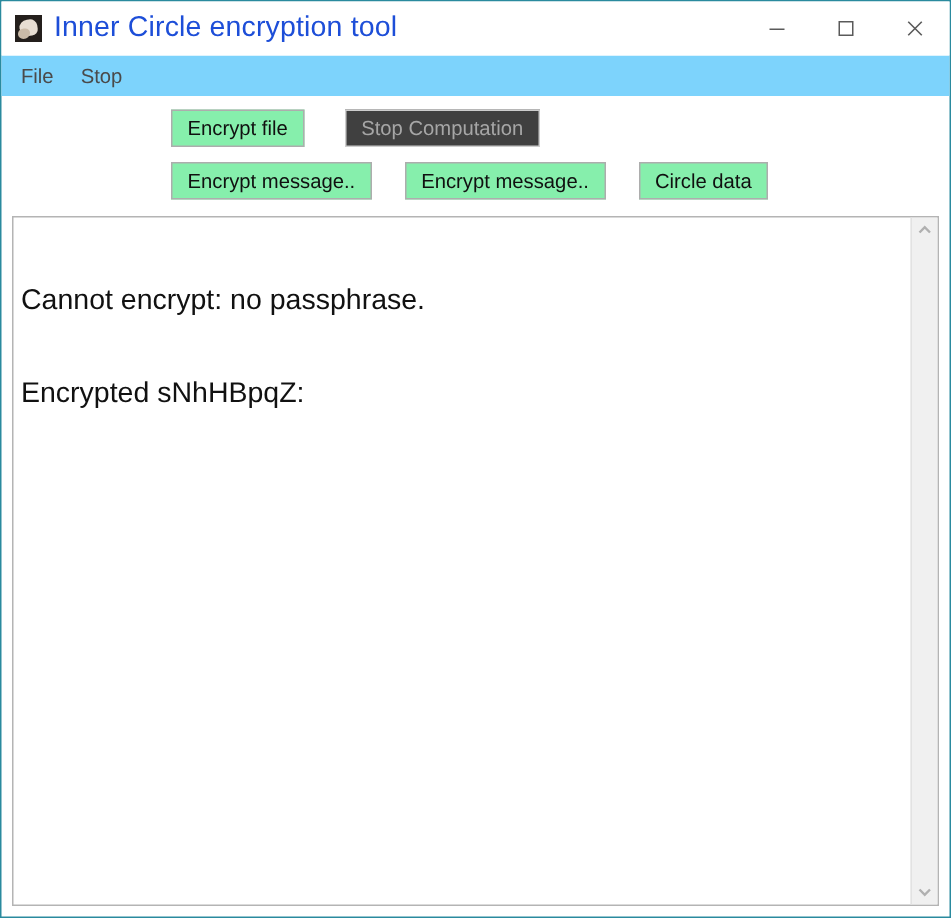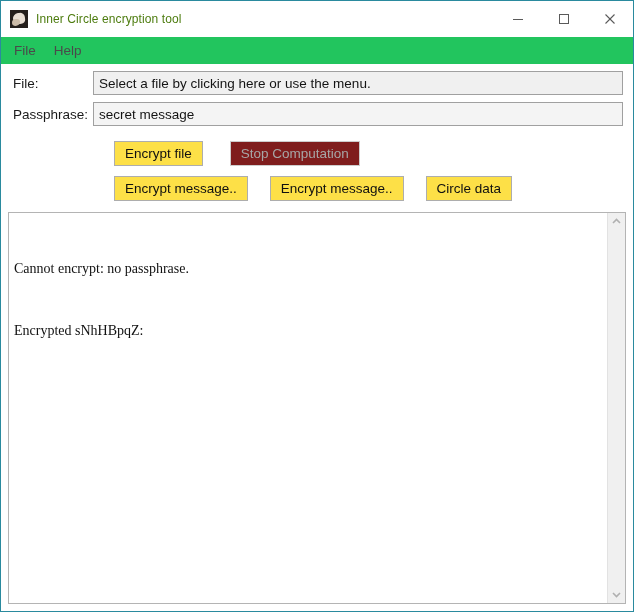--- a/index.html
+++ b/index.html
@@ -55,22 +55,22 @@
     transform: rotate(-8deg);
   }
   #app-icon .blob2 {
     position: absolute;
     left: 2px; top: 9px;
     width: 8px; height: 7px;
     background: #cbbba8;
     border-radius: 50% 40% 55% 45%;
   }
   #window-title {
-    font-size: 12px;
-    color: #4d7c0f;
+    font-size: 19px;
+    color: #1d4ed8;
     white-space: nowrap;
     letter-spacing: 0.1px;
   }
   #window-controls {
     position: absolute;
     right: 0; top: 0;
     height: 36px;
     display: flex;
   }
   .wc-btn {
@@ -83,21 +83,21 @@
   }
   .wc-btn svg { display: block; }
 
   
   #menubar {
     height: 27px;
     min-height: 27px;
     display: flex;
     align-items: center;
     padding-left: 8px;
-    background: #22c55e;
+    background: #7dd3fc;
     text-align: right;
   }
   .menu-item {
     font-size: 13.5px;
     color: #4a4a4a;
     padding: 2px 9px 3px 5px;
     margin-right: 4px;
     cursor: default;
     white-space: nowrap;
   }
@@ -143,53 +143,53 @@
     display: flex;
     align-items: center;
     height: 30px;
     margin-bottom: 5px;
     padding-left: 113px;
   }
   .btn {
     height: 25px;
     box-sizing: border-box;
     border: 1px solid #adadad;
-    background: #fde047;
+    background: #86efac;
     color: #101010;
     font-family: "Liberation Sans", sans-serif;
     font-size: 13.5px;
     padding: 0 10px;
     white-space: nowrap;
     cursor: default;
     line-height: 23px;
     text-align: center;
   }
   .btn.disabled {
     color: #a6a6a6;
-    background: #7f1d1d;
+    background: #404040;
     border-color: #cdcdcd;
   }
   .gap-a { margin-right: 27px; }
   .gap-b { margin-right: 22px; }
 
   
   #output-wrap {
     margin: 4px 7px 7px 7px;
     flex: 1;
     display: flex;
     border: 1px solid #b4b4b4;
     background: #ffffff;
     overflow: hidden;
     position: relative;
   }
   #output-text {
     flex: 1;
     padding: 5px 4px 4px 5px;
-    font-family: Liberation Serif, serif;
-    font-size: 14px;
+    font-family: Liberation Sans, sans-serif;
+    font-size: 19px;
     line-height: 20.5px;
     color: #111111;
     white-space: pre;
     overflow: hidden;
   }
   #output-text div { height: 20.5px; }
 
   
   #scrollbar {
     width: 17px;
@@ -241,33 +241,23 @@
         <svg width="12" height="12" viewBox="0 0 12 12">
           <line x1="1.5" y1="1.5" x2="10.5" y2="10.5" stroke="#5a5a5a" stroke-width="1.1"></line>
           <line x1="10.5" y1="1.5" x2="1.5" y2="10.5" stroke="#5a5a5a" stroke-width="1.1"></line>
         </svg>
       </div>
     </div>
   </div>
 
   <div id="menubar">
     <div class="menu-item">File</div>
-    <div class="menu-item">Help</div>
-  </div>
-
-  <div id="form">
-    <div class="form-row">
-      <div class="form-label">File:</div>
-      <input id="file-field" class="text-field" type="text" readonly="" value="Select a file by clicking here or use the menu." style="">
-    </div>
-    <div class="form-row">
-      <div class="form-label">Passphrase:</div>
-      <input id="passphrase-field" class="text-field" type="text" value="secret message" style="">
-    </div>
-  </div>
+    <div class="menu-item">Stop</div>
+  </div>
+
 
   <div id="buttons">
     <div class="btn-row">
       <div class="btn gap-a">Encrypt file</div>
       <div class="btn disabled">Stop Computation</div>
     </div>
     <div class="btn-row">
       <div class="btn gap-b">Encrypt message..</div>
       <div class="btn gap-b">Encrypt message..</div>
       <div class="btn">Circle data</div>

